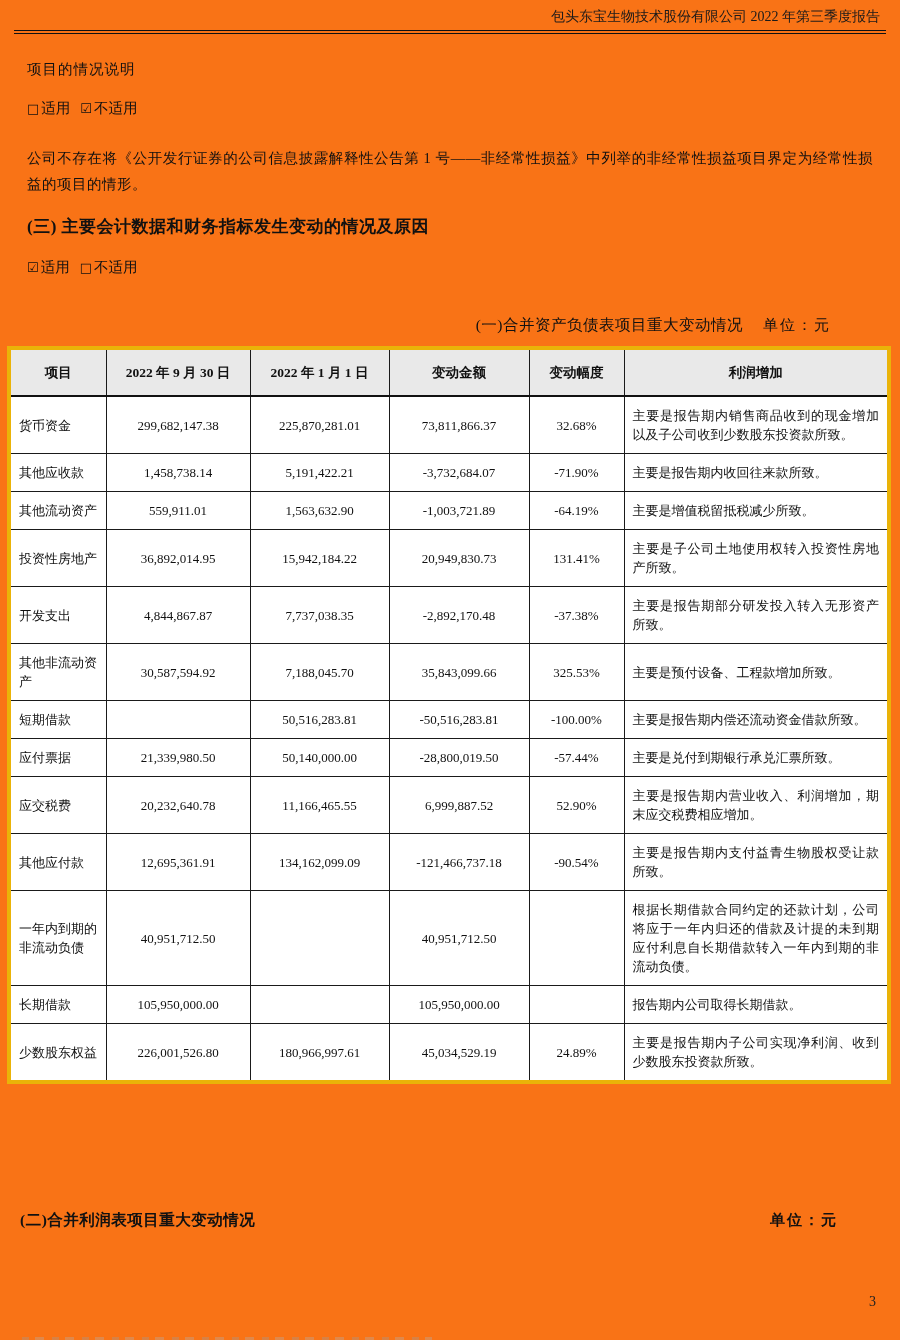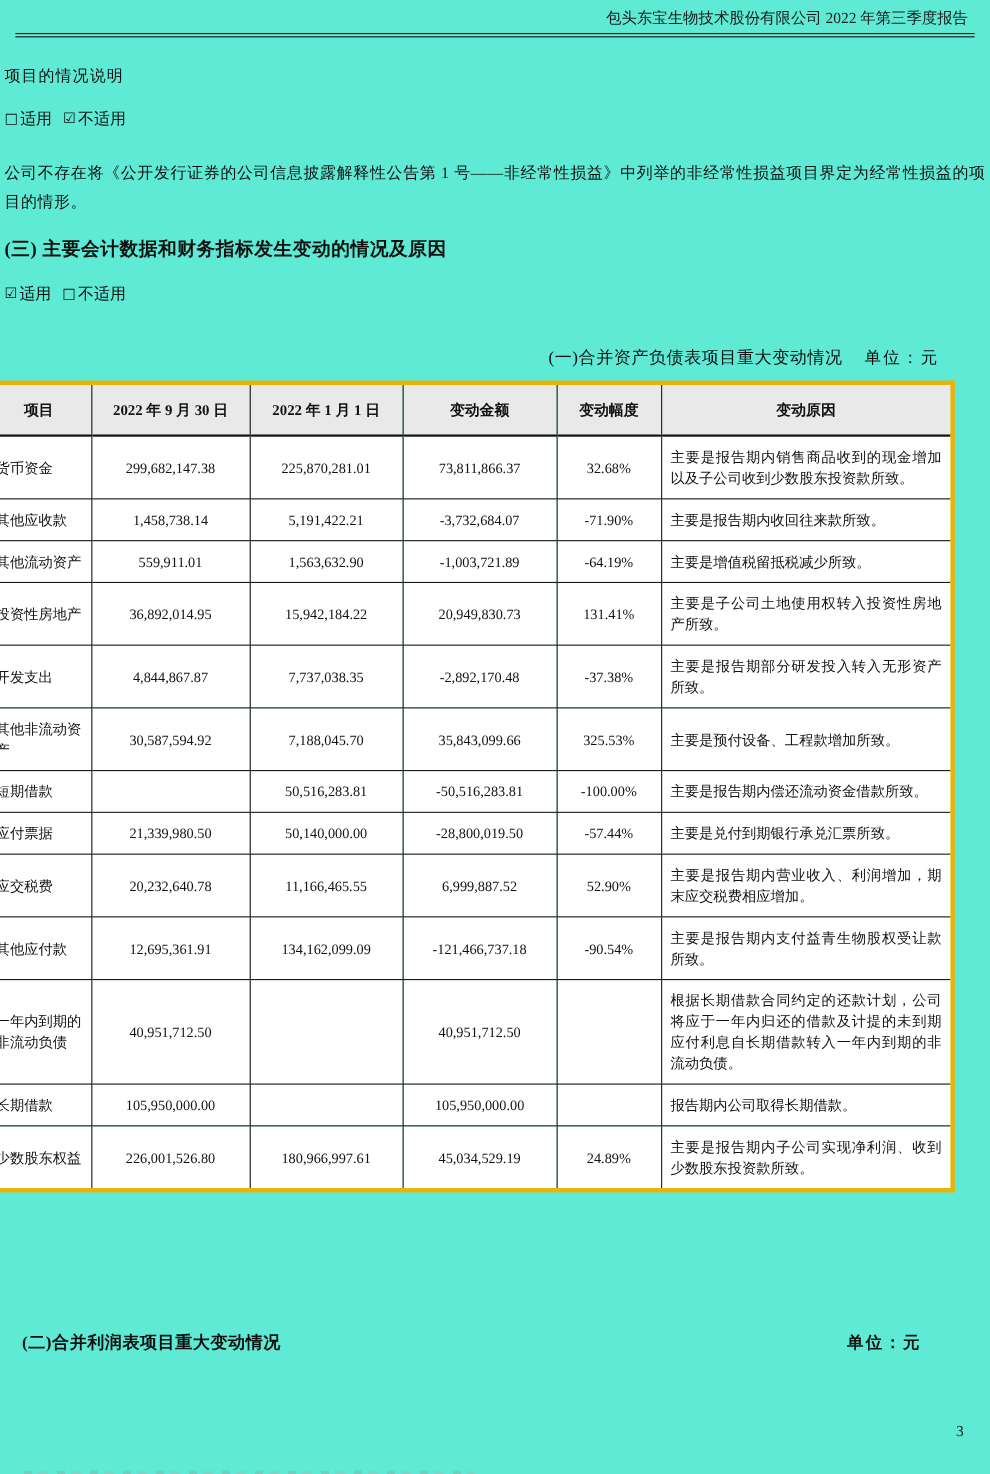--- a/index.html
+++ b/index.html
@@ -1,38 +1,38 @@
 <!DOCTYPE html>
 <html><head>
 <meta charset="utf-8">
 <style>
   * { margin: 0; padding: 0; box-sizing: border-box; }
   html, body { background: #ffffff; }
   .page {
     position: relative;
     width: 900px;
     height: 1340px;
-    background: #5eead4;
+    background: #f97316;
     color: #111111;
     font-family: "Liberation Serif", "DejaVu Serif", serif;
     overflow: hidden;
   }
   
   .doc-header {
     padding: 8px 20px 0 20px;
     text-align: right;
     font-size: 14px;
     color: #1a1a1a;
   }
   .header-rule {
     margin: 4px 14px 0 14px;
     border-bottom: 4px double #111;
   }
   
-  .content { padding: 0 4px; }
+  .content { padding: 0 27px; }
   .note-title { margin-top: 26px; font-size: 14.5px; letter-spacing: 1px; }
   .applicability { margin-top: 20px; font-size: 14.5px; display: flex; gap: 10px; align-items: center; }
   .applicability .option { display: inline-flex; align-items: center; gap: 2px; }
   .cb-glyph { font-family: "DejaVu Sans", sans-serif; font-size: 13px; line-height: 1; }
   .paragraph {
     margin-top: 27px;
     font-size: 14.5px;
     line-height: 26px;
     letter-spacing: 0.5px;
     text-align: justify;
@@ -169,21 +169,21 @@
           <col style="width:95px">
           <col style="width:265px">
         </colgroup>
         <thead>
           <tr>
               <th>项目</th>
               <th>2022 年 9 月 30 日</th>
               <th>2022 年 1 月 1 日</th>
               <th>变动金额</th>
               <th>变动幅度</th>
-              <th>变动原因</th>
+              <th>利润增加</th>
             </tr>
         </thead>
         <tbody>
             <tr>
               <td class="col-item">货币资金</td>
               <td class="col-num">299,682,147.38</td>
               <td class="col-num">225,870,281.01</td>
               <td class="col-num">73,811,866.37</td>
               <td class="col-num">32.68%</td>
               <td class="col-reason">主要是报告期内销售商品收到的现金增加以及子公司收到少数股东投资款所致。</td>

